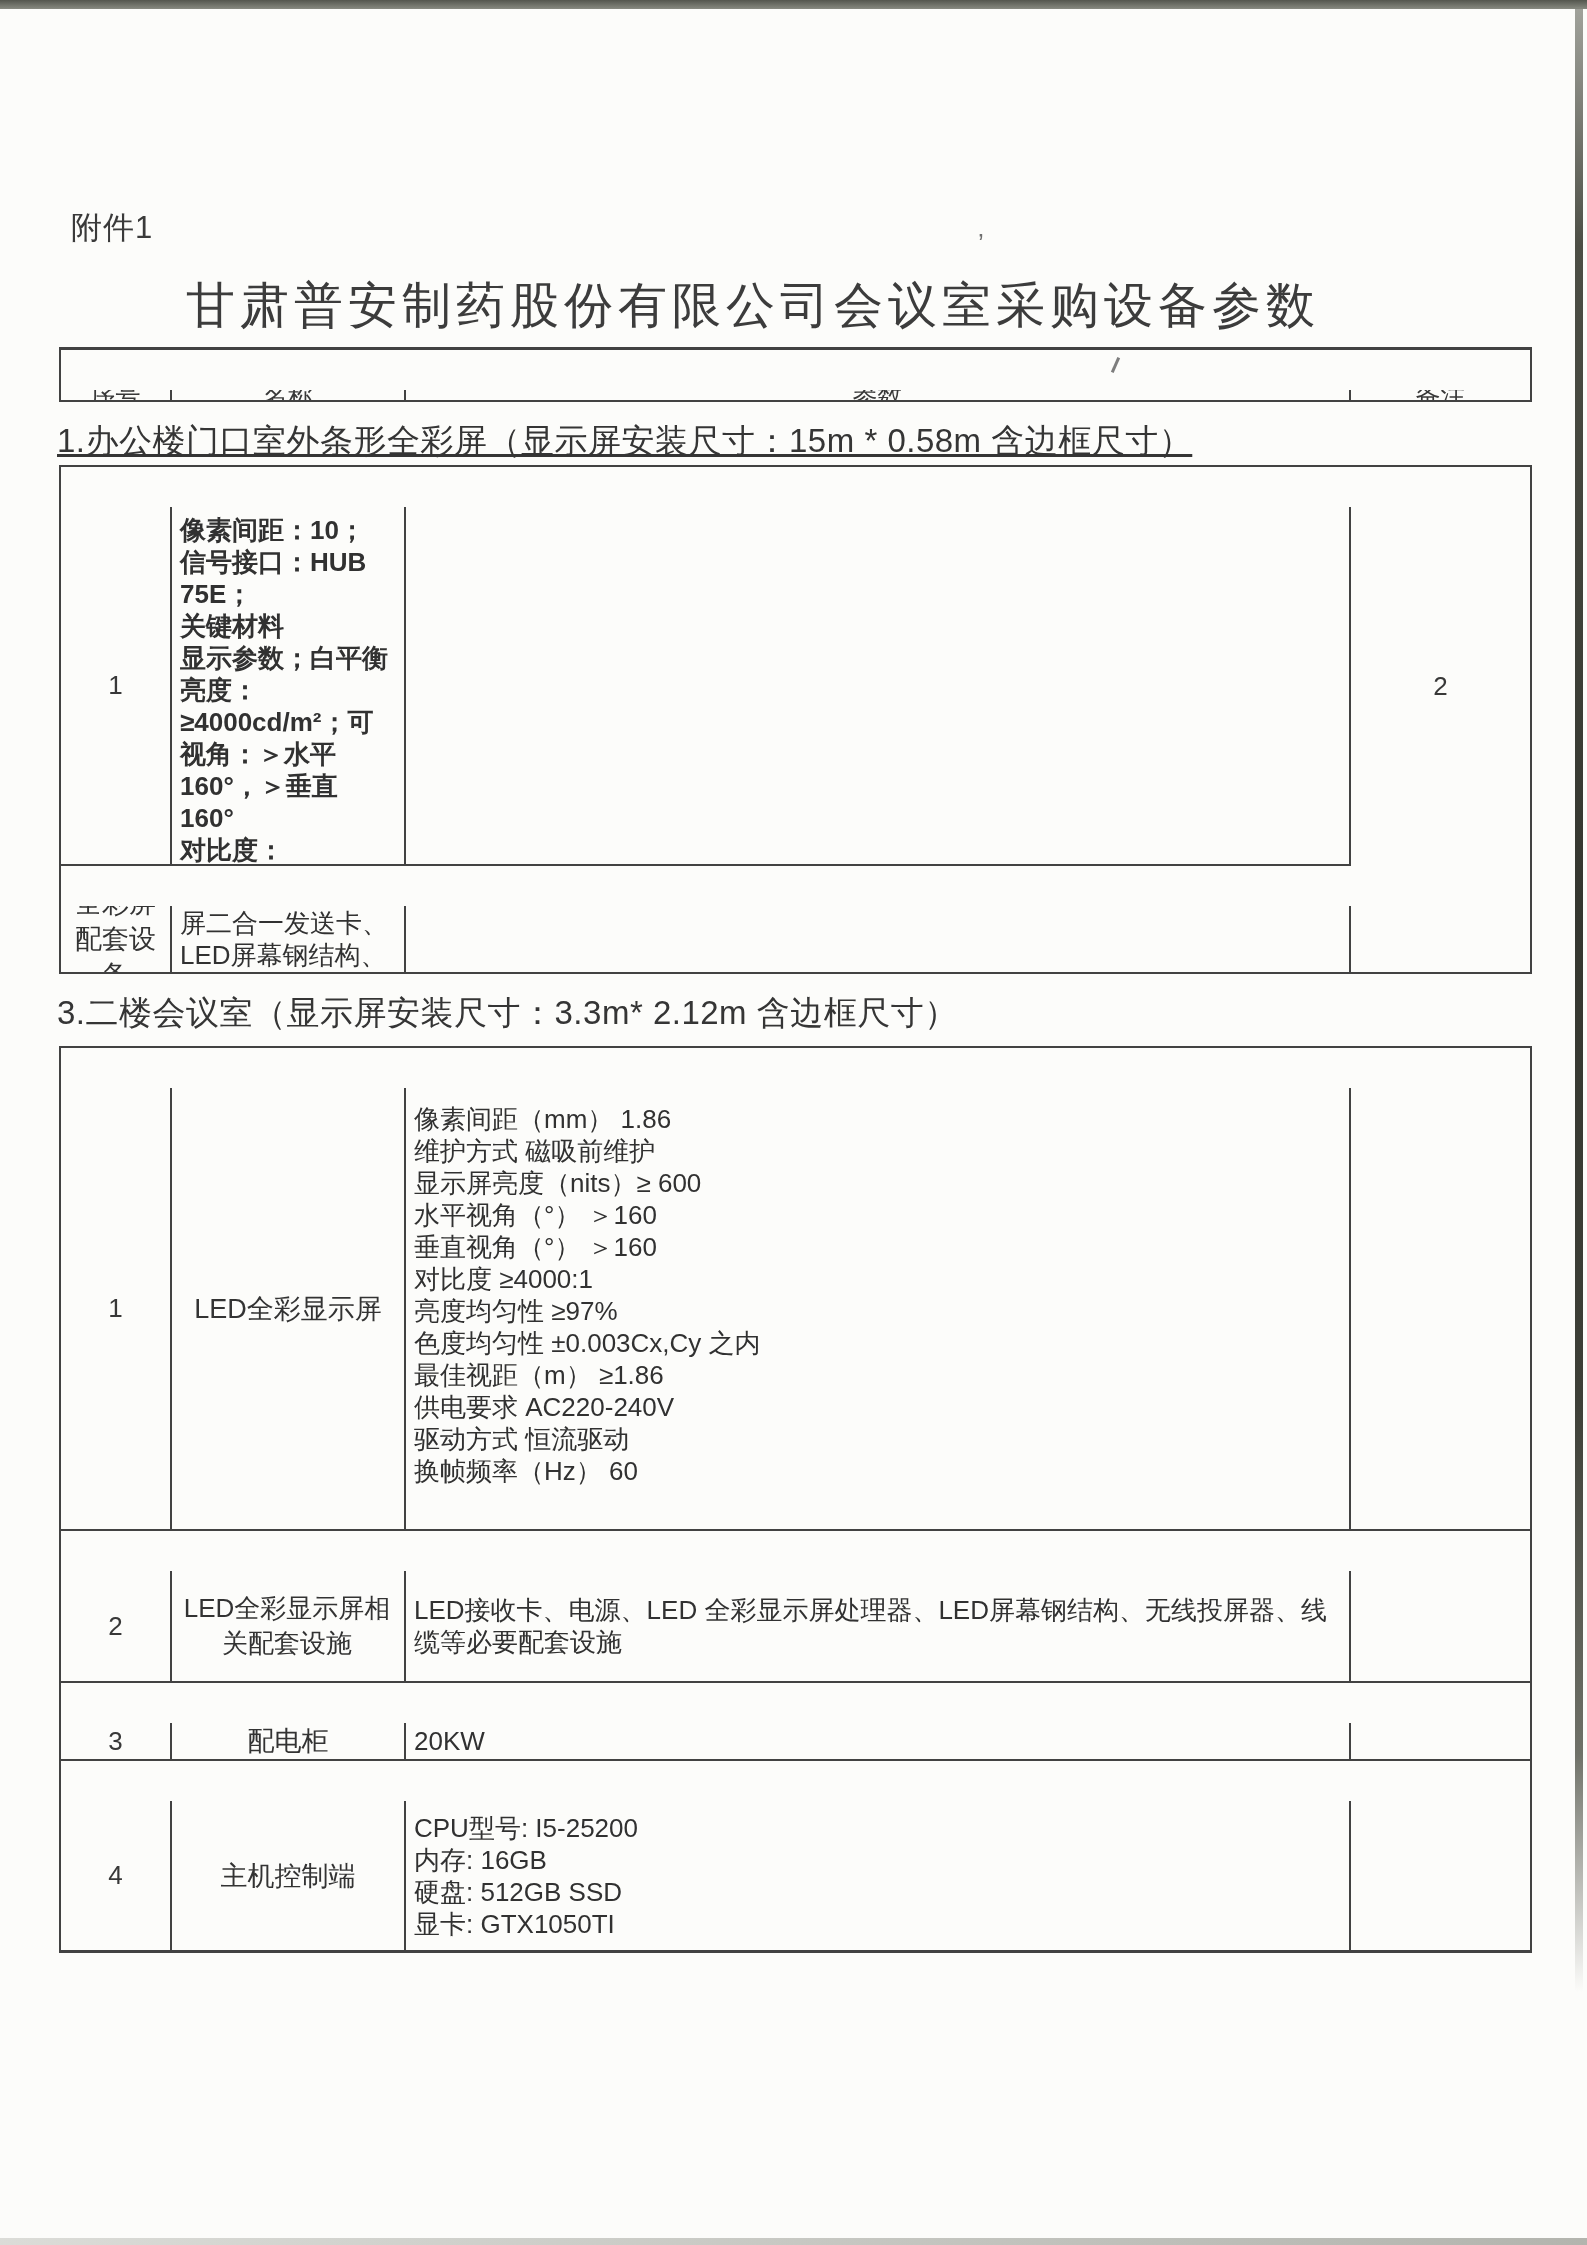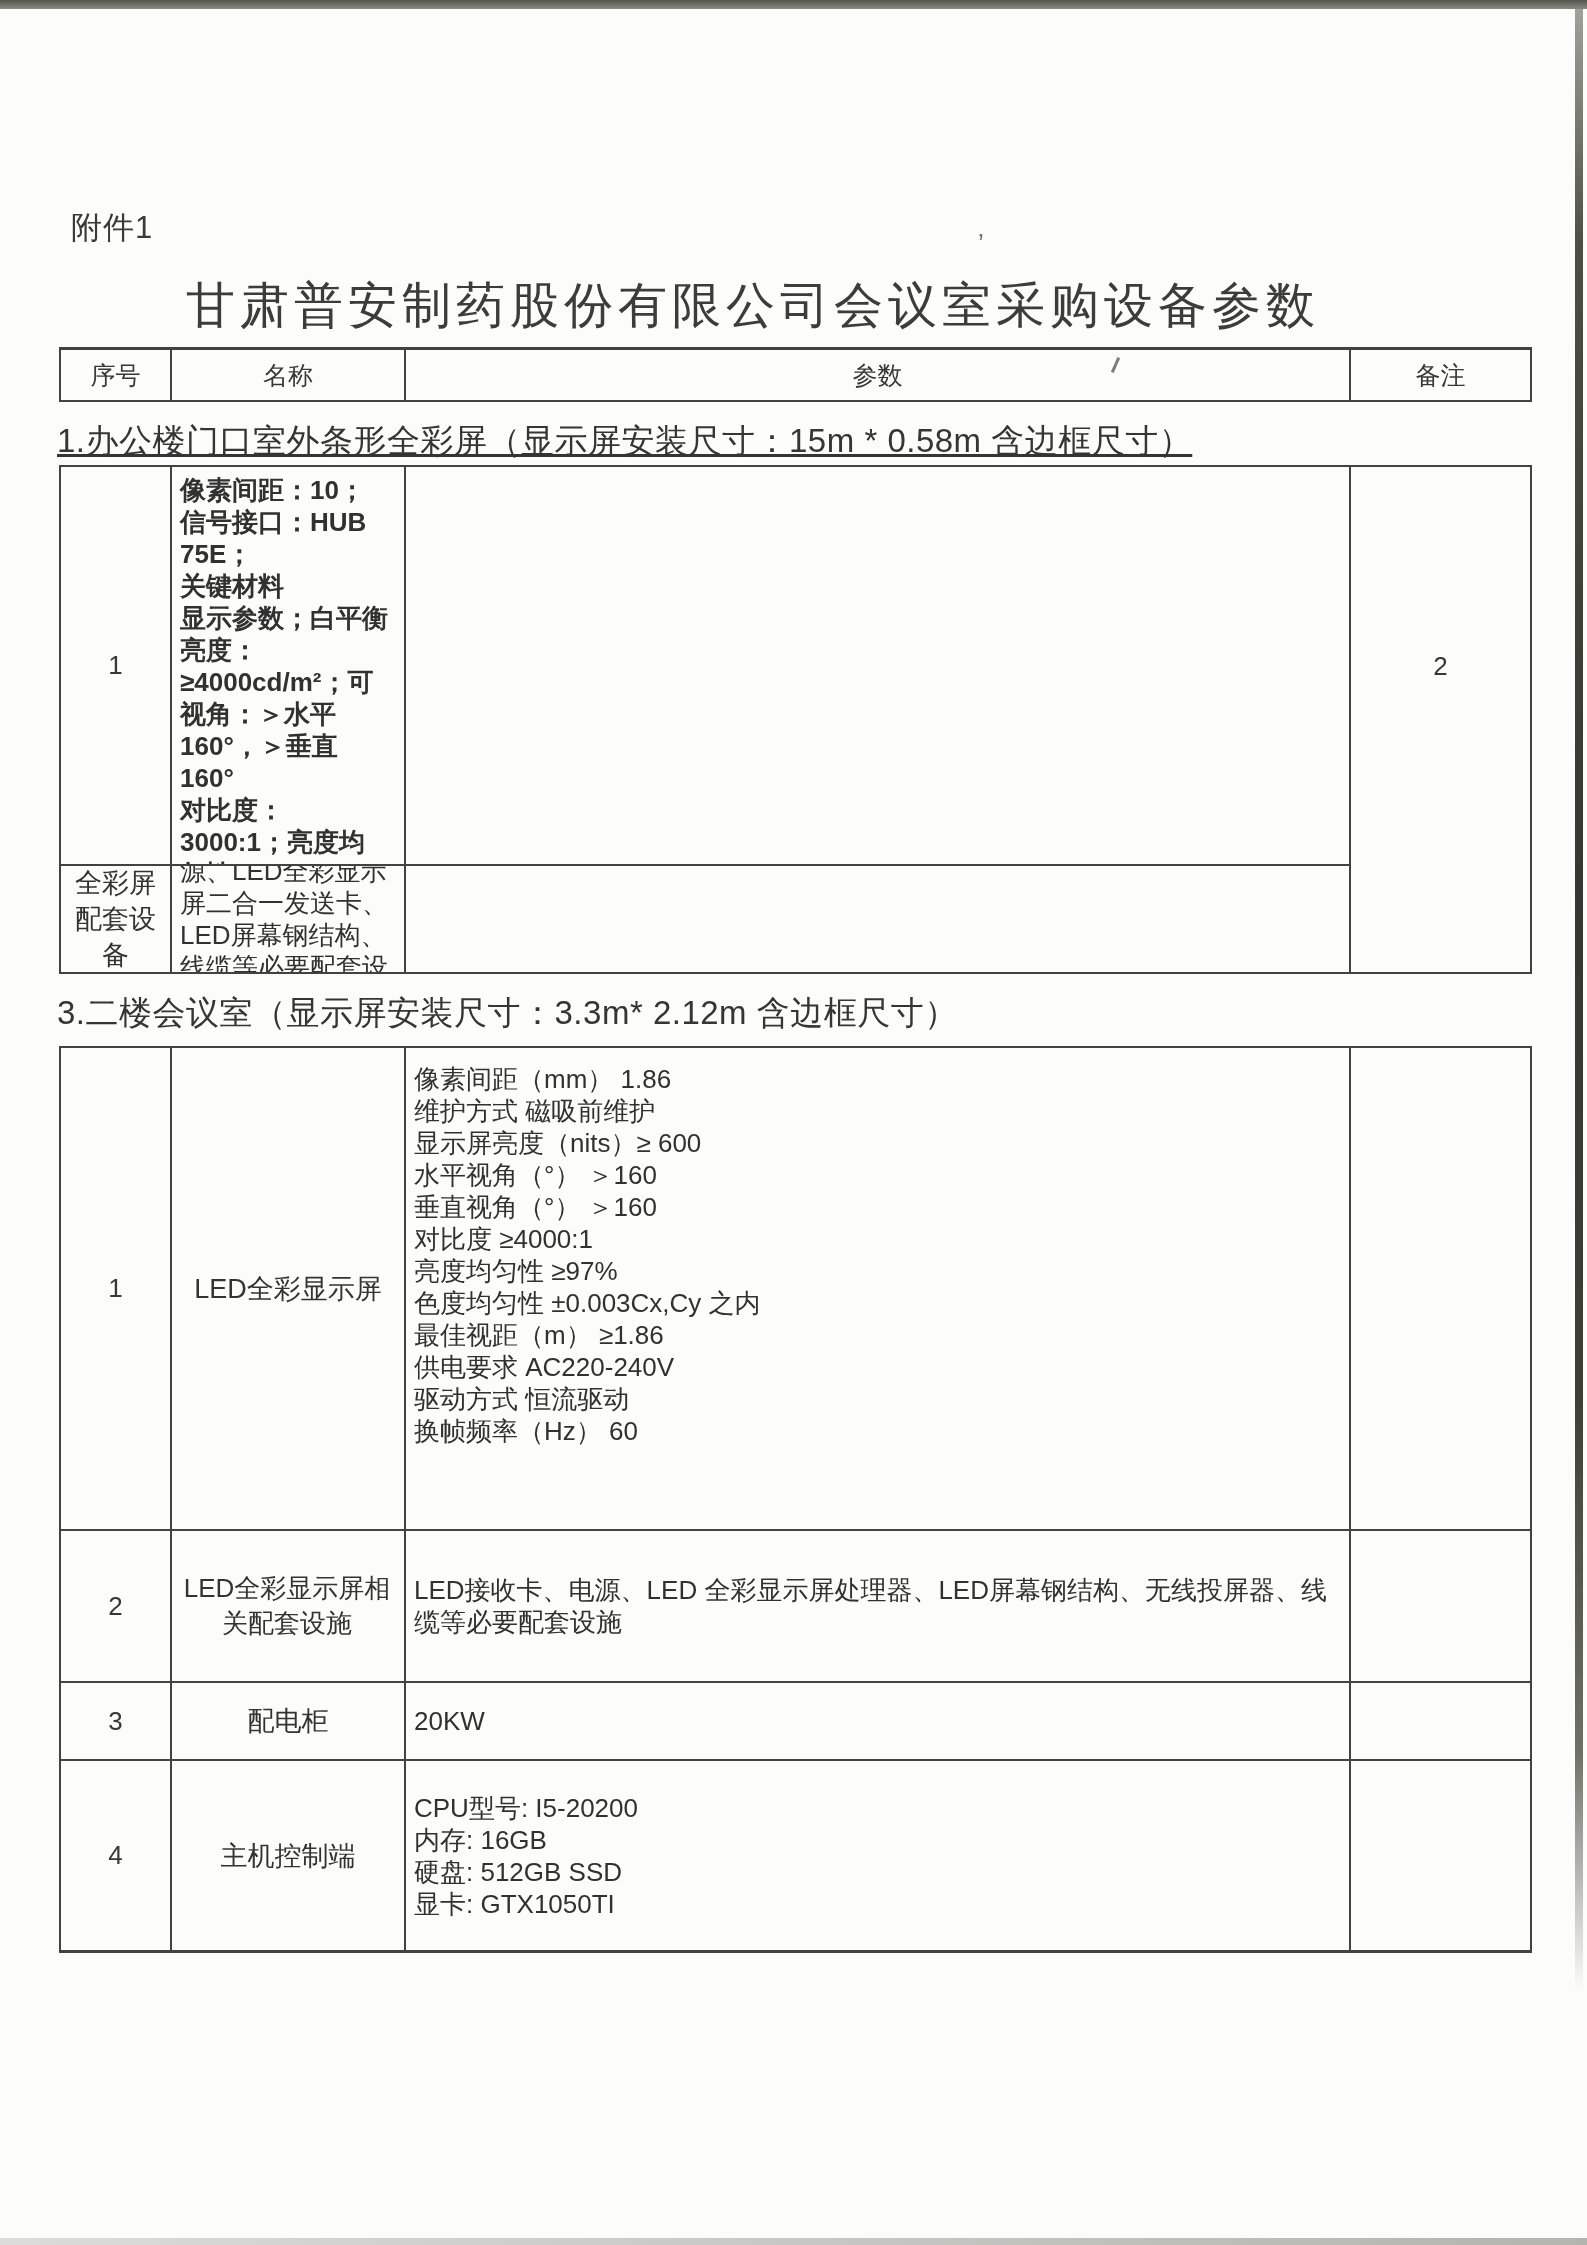--- a/index.html
+++ b/index.html
@@ -58,20 +58,21 @@
     box-sizing:border-box;
   }
   .header-table{top:347px;grid-template-rows:50px;border-top-width:3px;}
   .table-1{top:465px;grid-template-rows:399px 106px;}
   .table-2{top:1046px;grid-template-rows:483px 152px 78px 189px;border-bottom-width:3px;}
   .cell{
     border-right:2px solid #424242;
     border-bottom:2px solid #424242;
     box-sizing:border-box;
     overflow:hidden;
+    margin-top:40px;
   }
   .cell:nth-child(4n){border-right:none;}
   .cell.lr{border-bottom:none;}
   .c-head{
     display:flex;align-items:center;justify-content:center;
     font-size:25px;color:#383838;
   }
   .c-no{
     display:flex;align-items:center;justify-content:center;
     font-size:26px;color:#383838;
@@ -159,18 +160,18 @@
   <div class="cell c-params vcenter">LED接收卡、电源、LED 全彩显示屏处理器、LED屏幕钢结构、无线投屏器、线缆等必要配套设施</div>
   <div class="cell c-remark"></div>
 
   <div class="cell c-no">3</div>
   <div class="cell c-name">配电柜</div>
   <div class="cell c-params vcenter">20KW</div>
   <div class="cell c-remark"></div>
 
   <div class="cell lr c-no">4</div>
   <div class="cell lr c-name">主机控制端</div>
-  <div class="cell lr c-params vcenter">CPU型号: I5-20200
+  <div class="cell lr c-params vcenter">CPU型号: I5-25200
 内存: 16GB
 硬盘: 512GB  SSD
 显卡: GTX1050TI</div>
   <div class="cell lr c-remark"></div>
 </div>
 
 </body></html>

